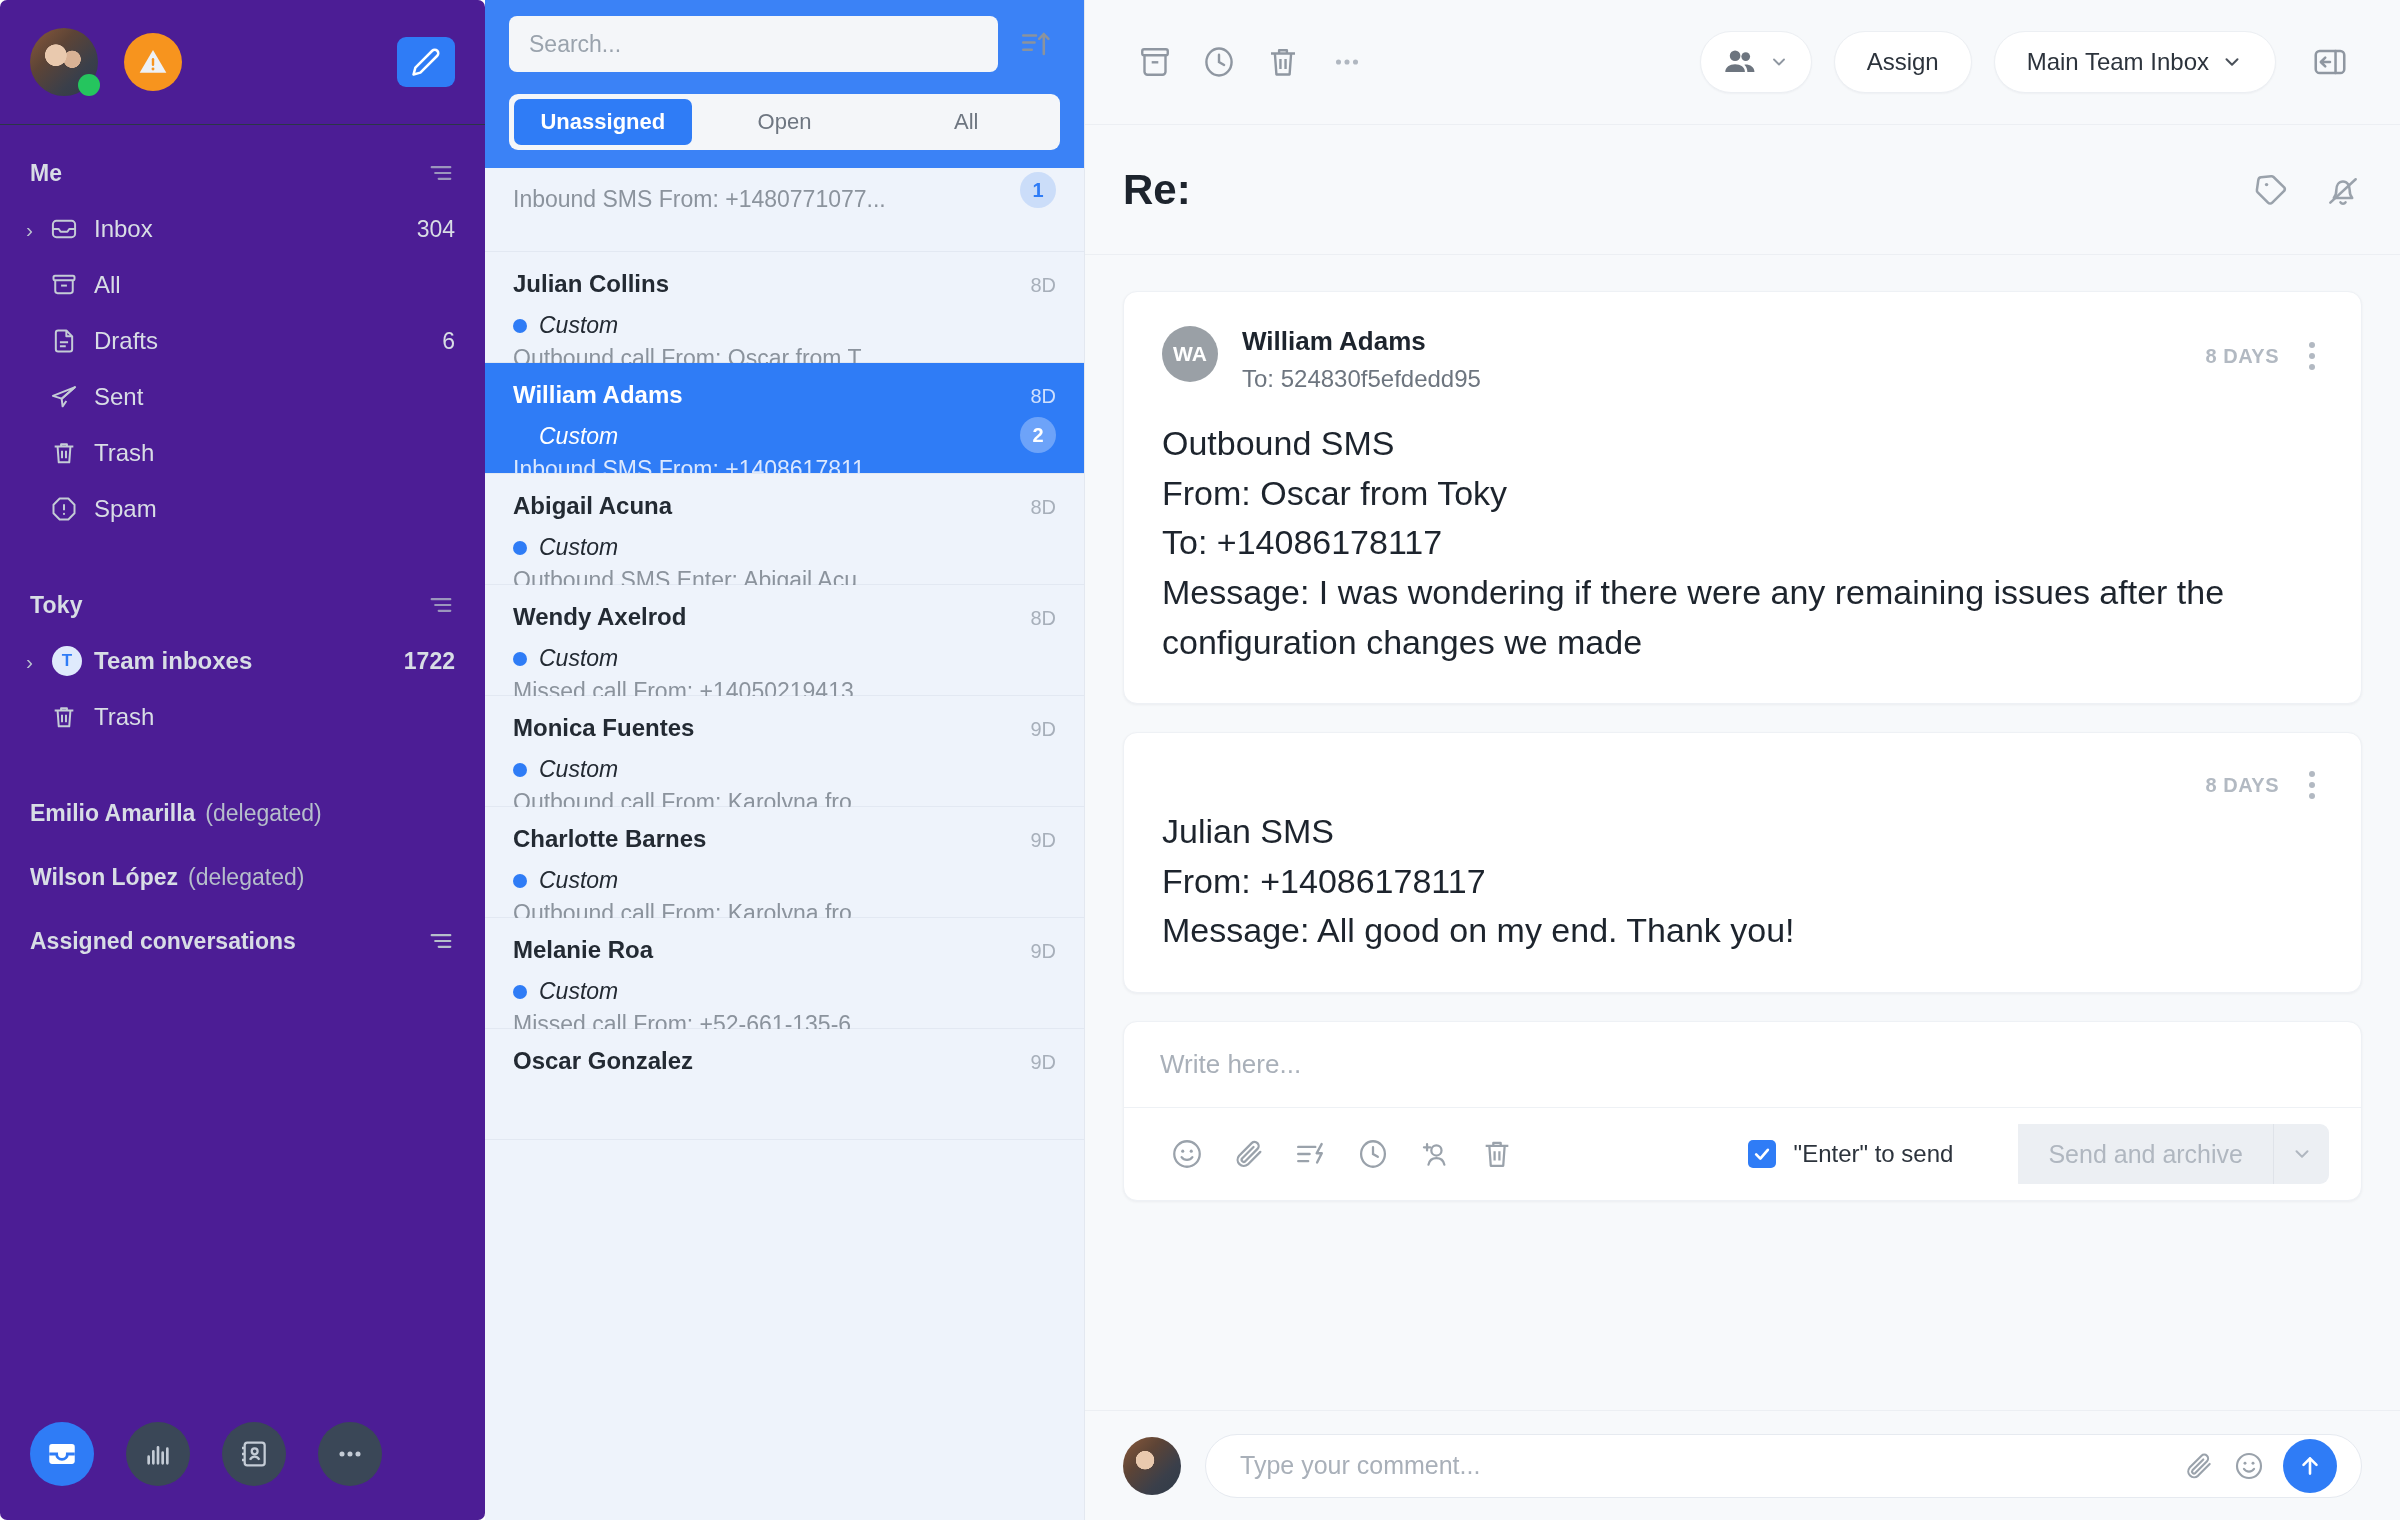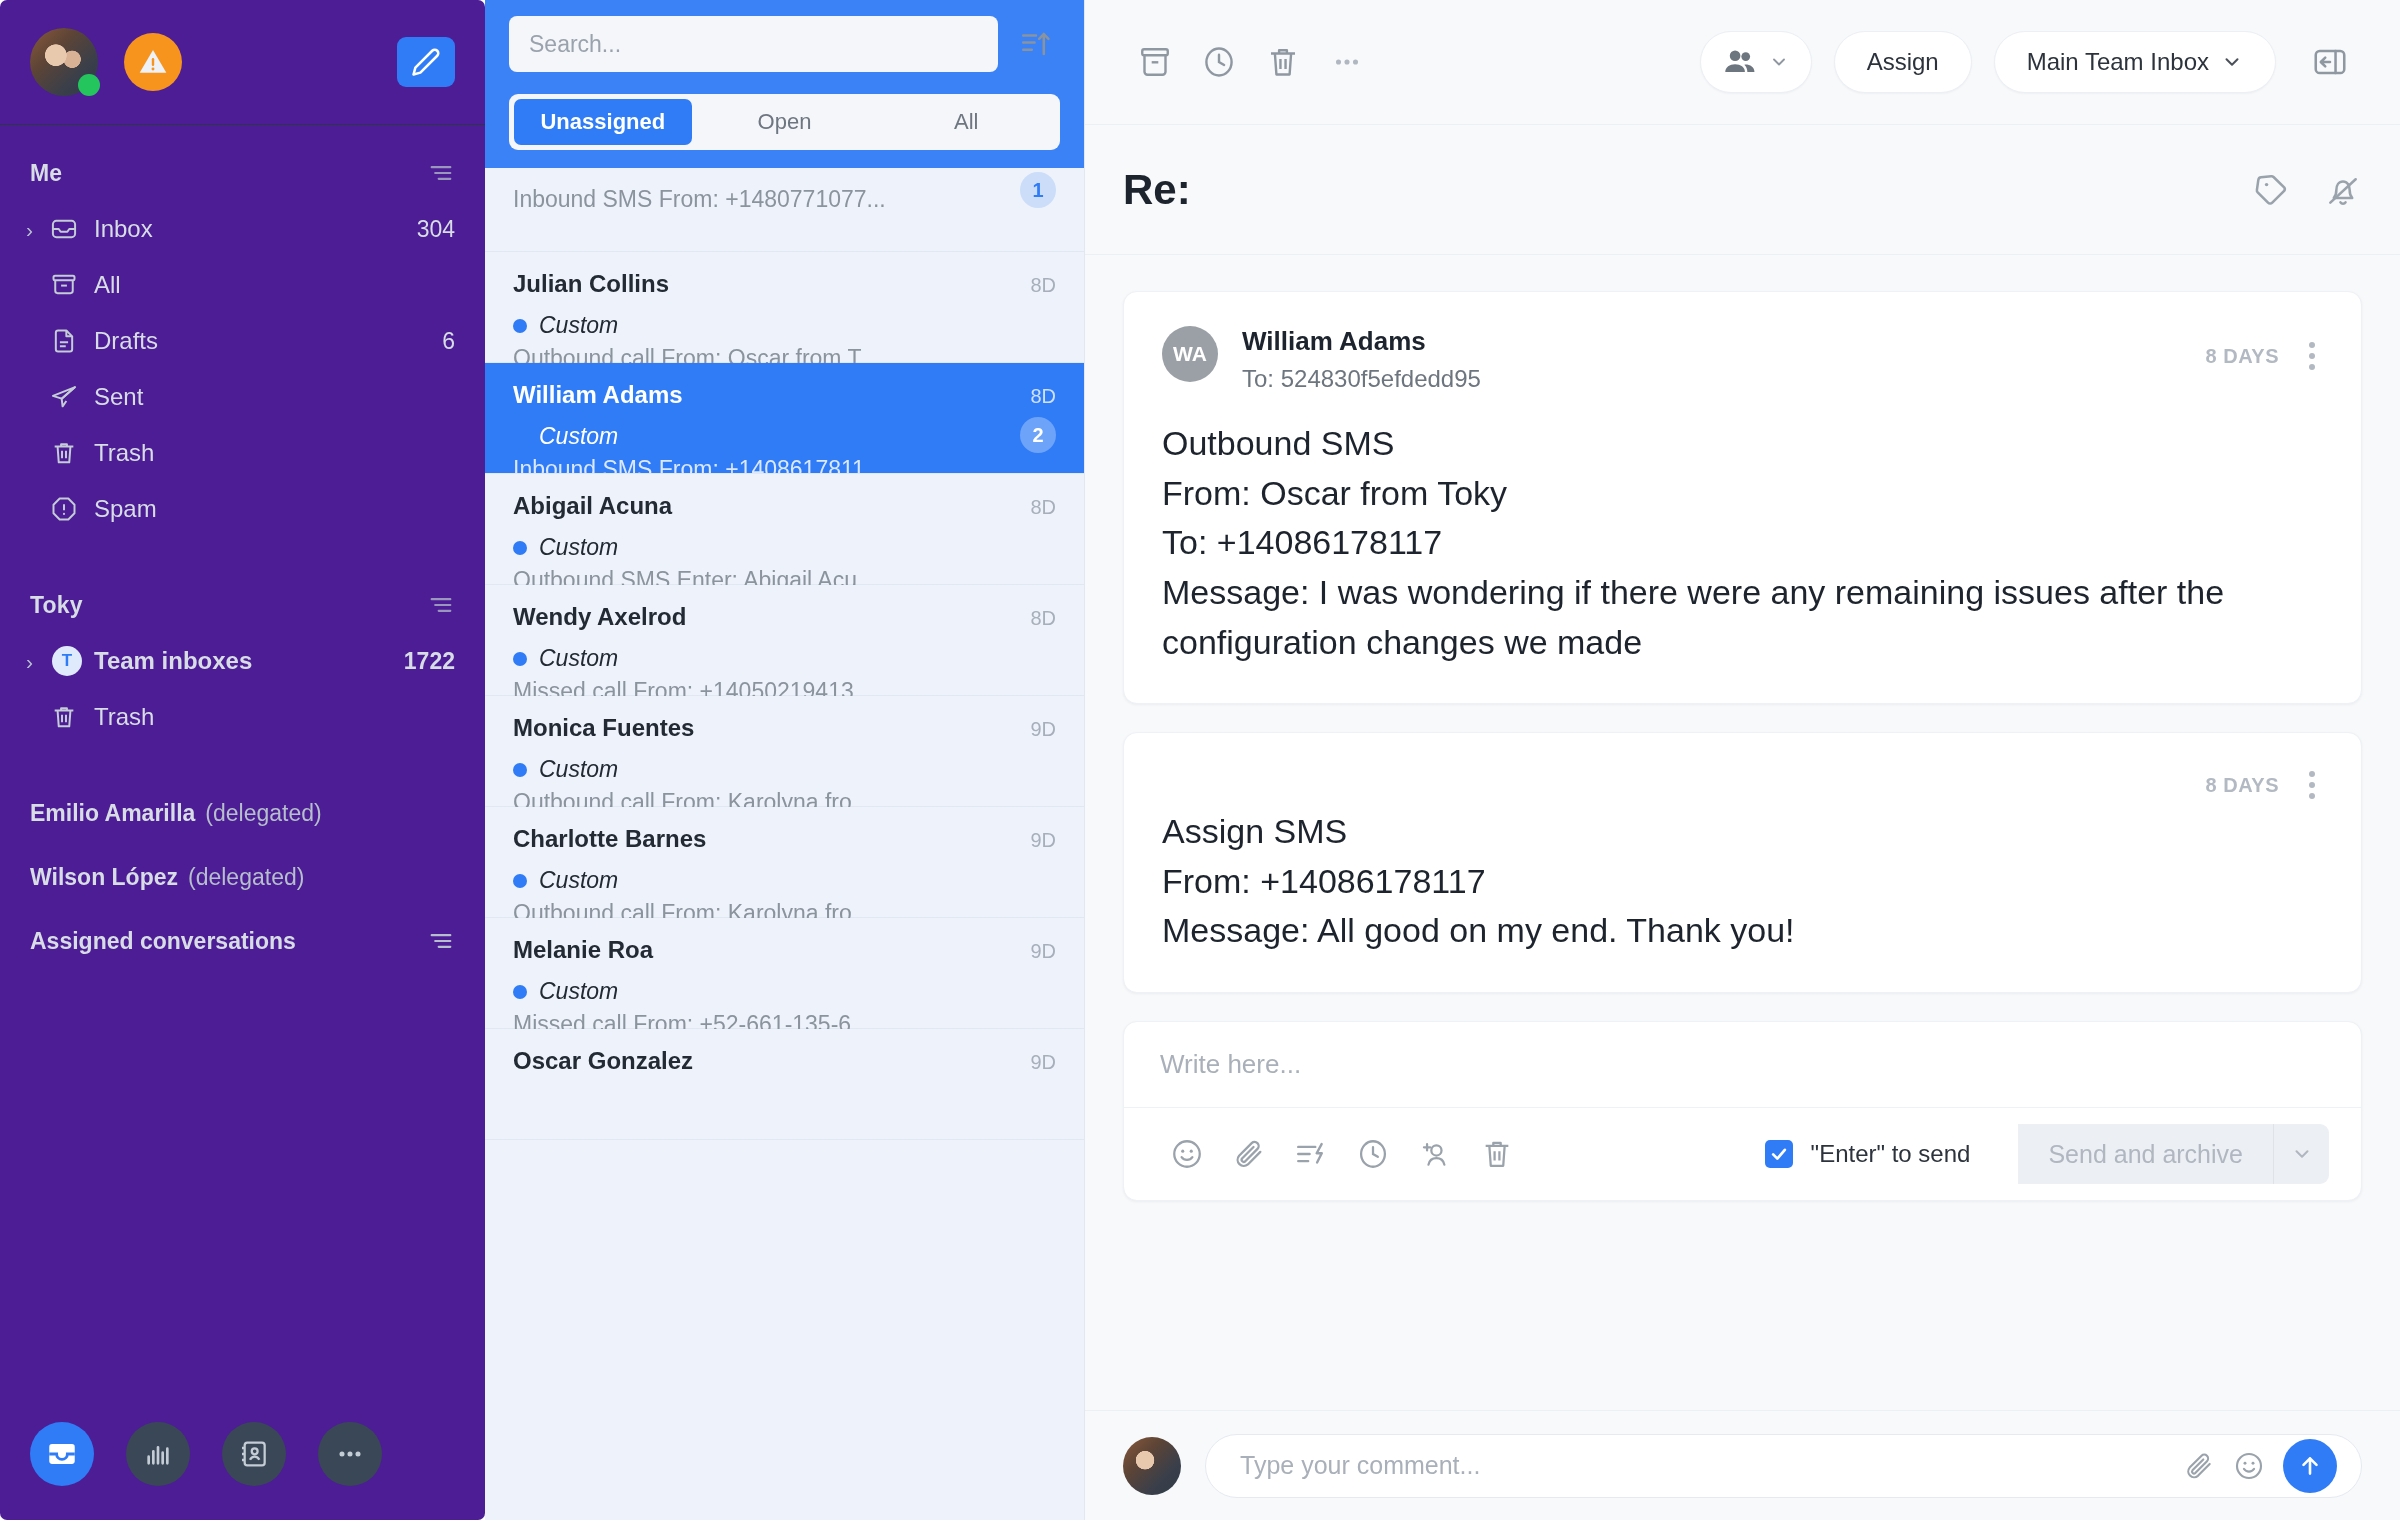--- a/index.html
+++ b/index.html
@@ -225,21 +225,21 @@
     font-size: 26px; color:#a9b0b9; border-bottom: 1px solid #eef1f5;
   }
   .composer .actions { height: 92px; display:flex; align-items:center; padding: 0 32px; }
   .cm-icon { width: 62px; height:62px; display:flex; align-items:center; justify-content:center; cursor:pointer; }
   .enter-wrap { margin-left:auto; display:flex; align-items:center; gap: 18px; }
   .checkbox {
     width: 28px; height:28px; border-radius:5px; background:#2f7cf6;
     display:flex; align-items:center; justify-content:center; cursor:pointer;
   }
   .enter-lbl { font-size: 24px; color:#2c333c; }
-  .send-group { display:flex; align-items:stretch; margin-left: 22px; border-radius: 9px; overflow:hidden;padding-left:8px; }
+  .send-group { display:flex; align-items:stretch; margin-left: 39px; border-radius: 9px; overflow:hidden;padding-left:8px; }
   .send-btn {
     background:#eceff3; color:#b0b7c0; font-size: 25px;
     padding: 0 30px; height: 60px; line-height:60px; cursor:pointer;
     border:none; font-family:"Liberation Sans", sans-serif;
   }
   .send-caret {
     background:#eceff3; width: 56px; height:60px;
     display:flex; align-items:center; justify-content:center;
     border-left:1px solid #dfe3e9; cursor:pointer;
   }
@@ -696,21 +696,21 @@
           <div class="card-meta" style="padding-top:0;">
             <span class="age">8 DAYS</span>
             <span class="kebab">
                 <i></i>
                 <i></i>
                 <i></i>
               </span>
           </div>
         </div>
         <div class="msg-body noavatar">
-          <div>Assign SMS</div>
+          <div>Julian SMS</div>
           <div>From: +14086178117</div>
           <div>Message: All good on my end. Thank you!</div>
         </div>
       </div>
 
       <div class="composer">
         <div class="field">Write here...</div>
         <div class="actions">
           <span class="cm-icon">
             <svg width="34" height="34" viewBox="0 0 24 24" fill="none" stroke="#9aa2ab" stroke-width="1.6">

